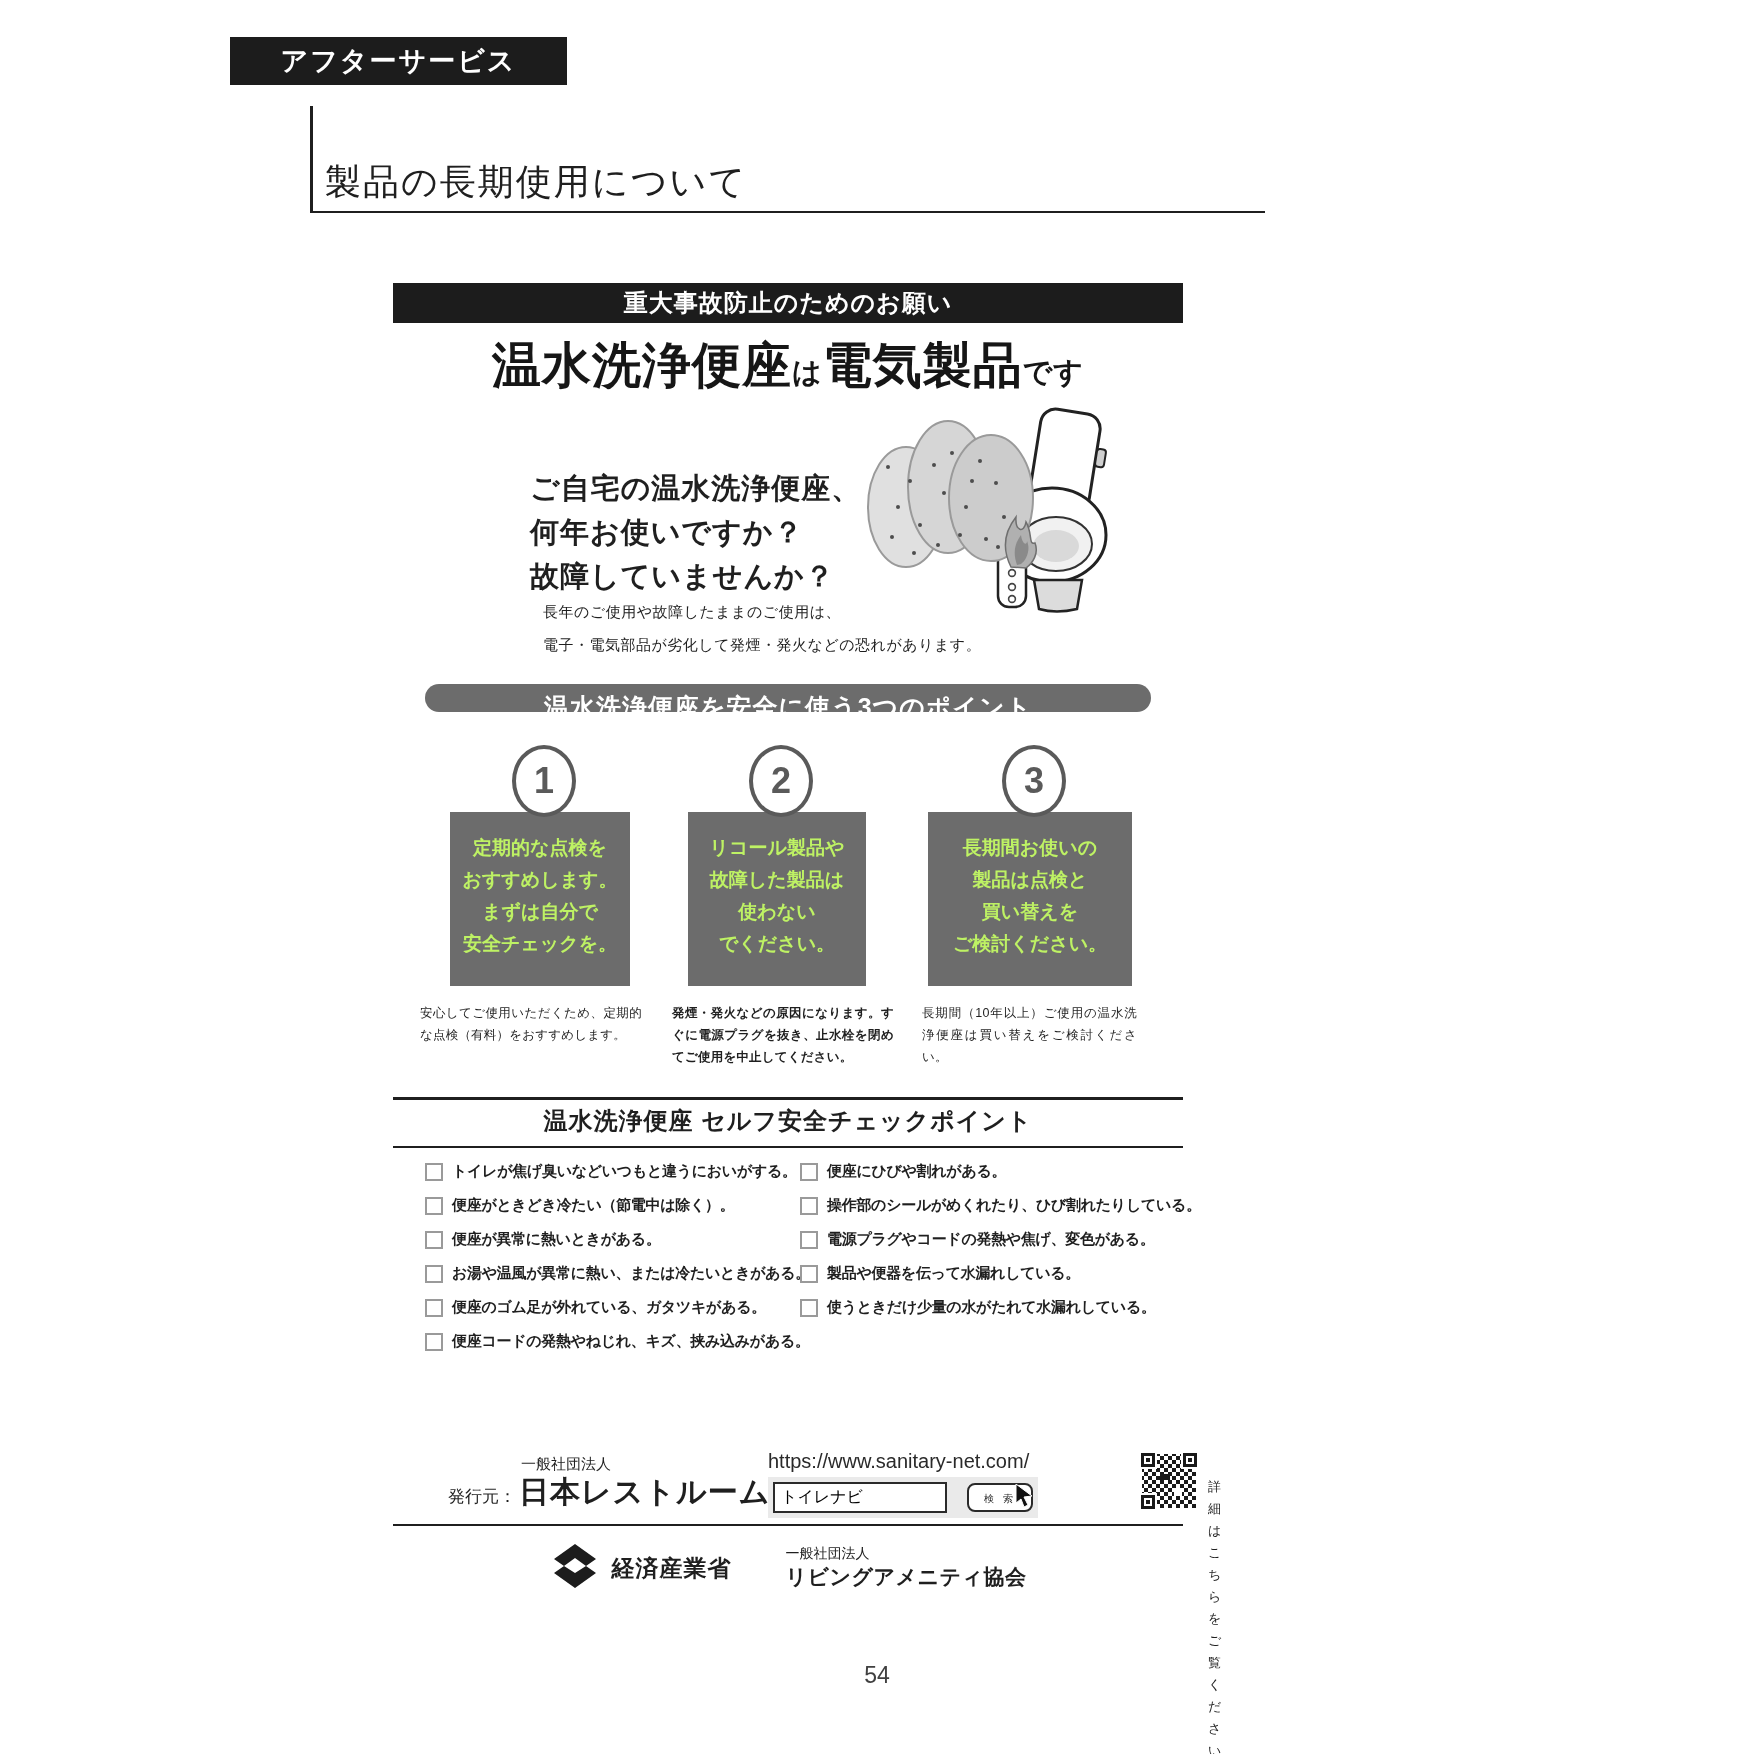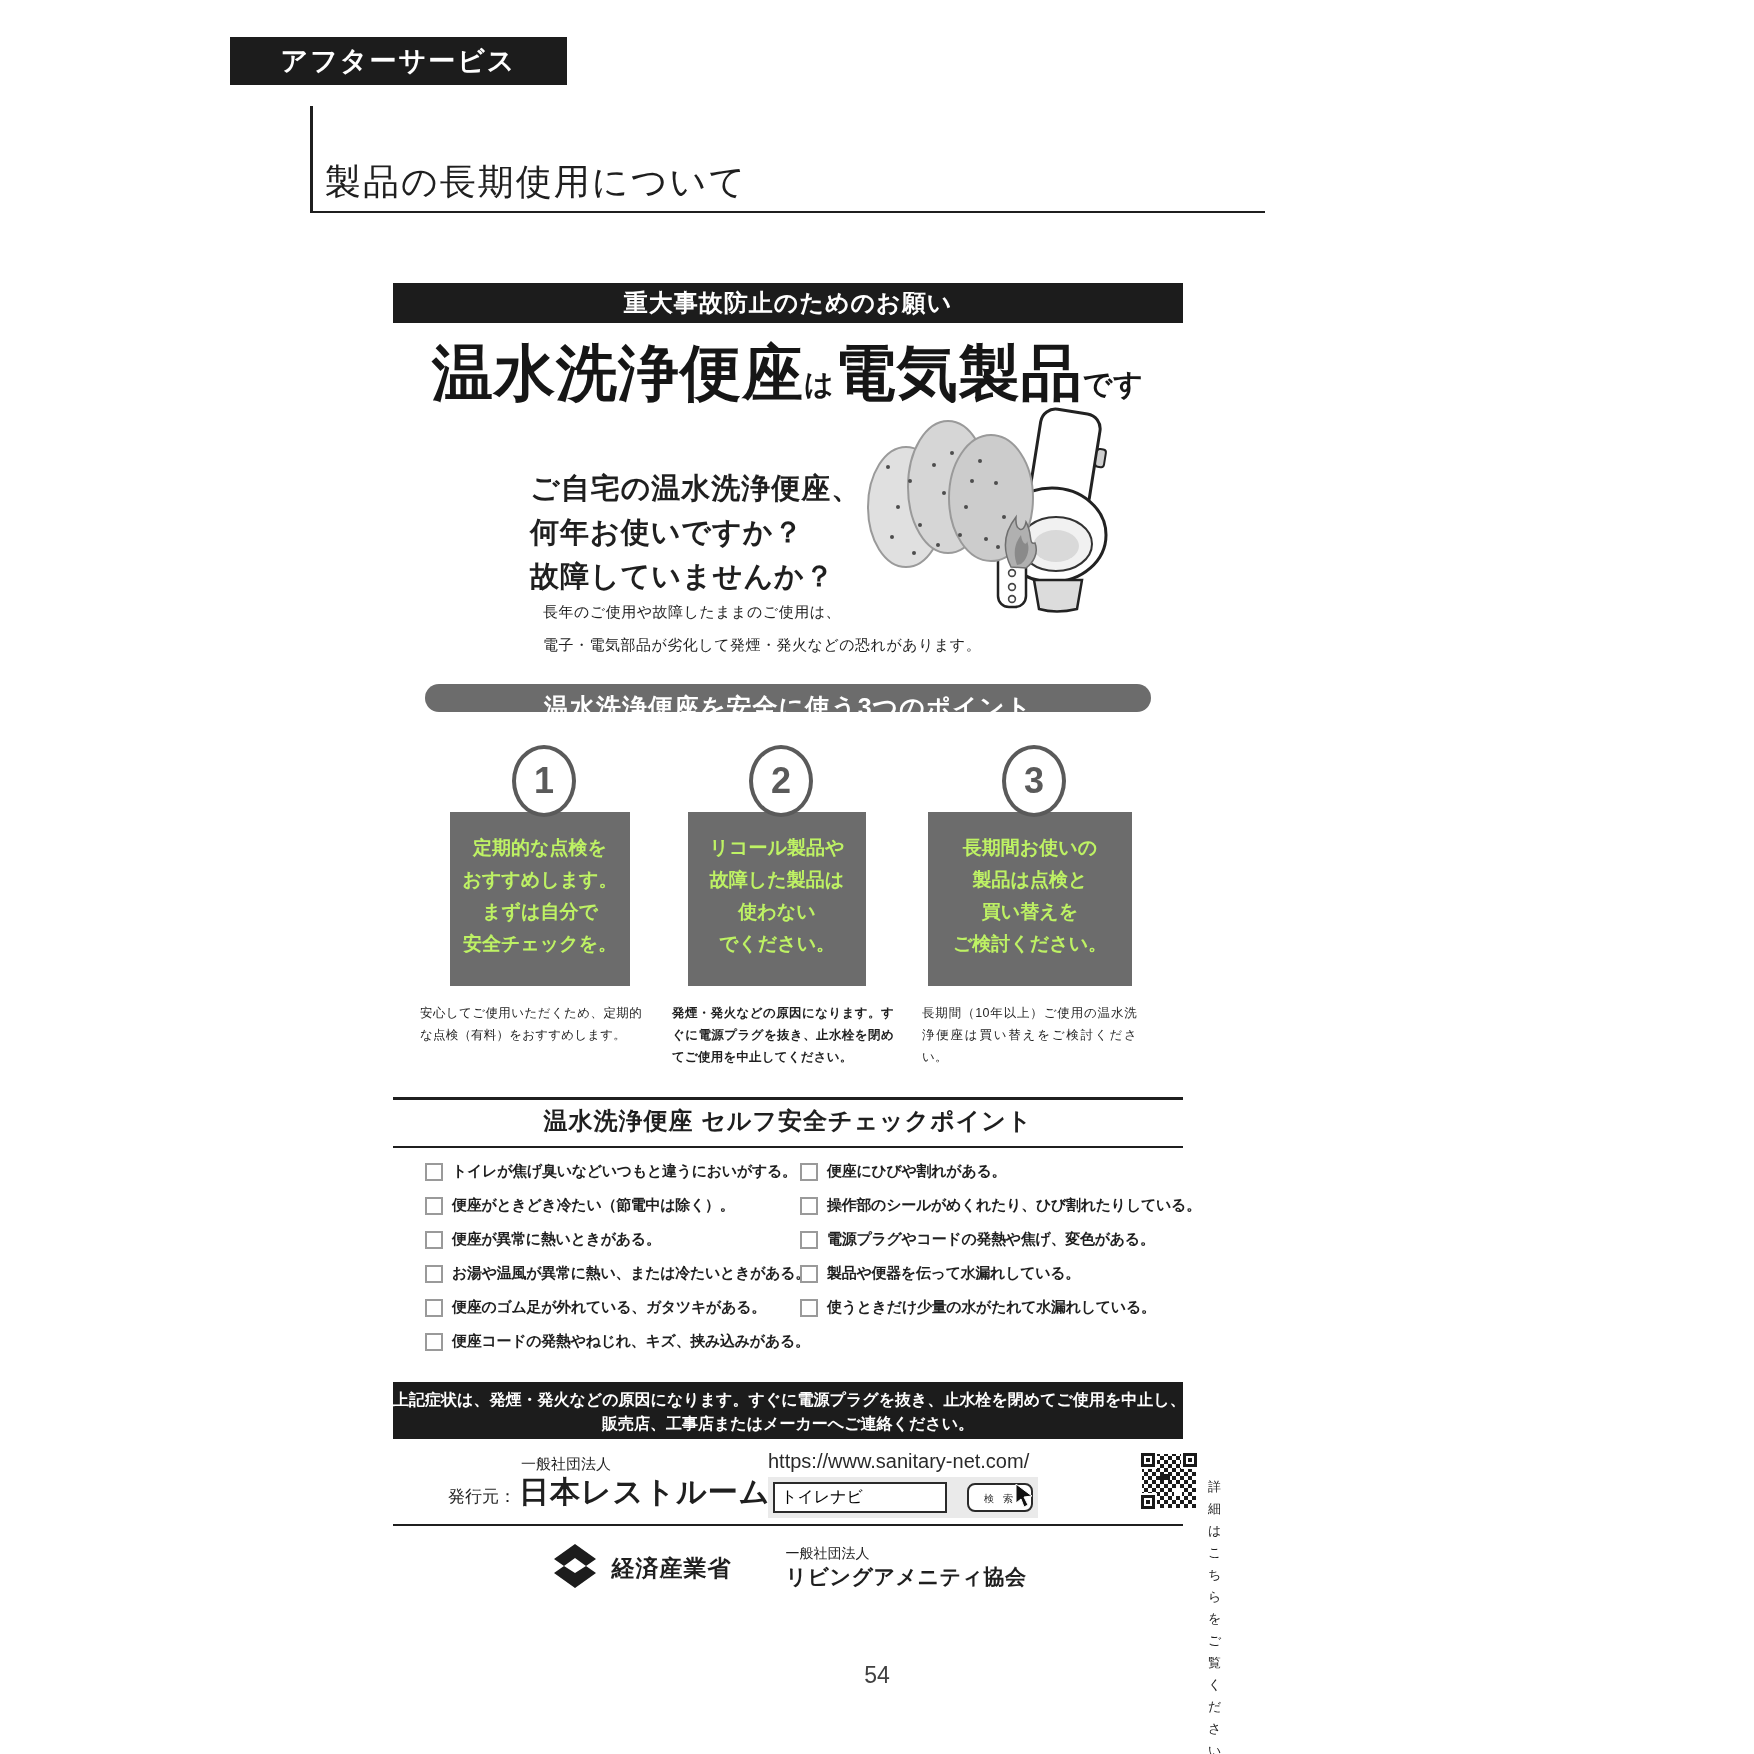--- a/index.html
+++ b/index.html
@@ -12,21 +12,21 @@
            font-size:27px;font-weight:700;letter-spacing:2px;text-align:center;line-height:48px;}
   .head-vline{left:310px;top:106px;width:3px;height:106px;background:#1f1f1f;}
   .head-title{left:325px;top:158px;font-size:36px;letter-spacing:2px;font-weight:400;}
   .head-rule{left:310px;top:211px;width:955px;height:2px;background:#1f1f1f;}
 
   
   .poster{left:393px;top:283px;width:790px;height:1340px;}
   .p-banner{left:0;top:0;width:790px;height:40px;background:#1c1c1c;color:#fff;
             font-size:24px;font-weight:700;text-align:center;line-height:40px;letter-spacing:1px;}
   .headline{left:0;top:50px;width:790px;text-align:center;white-space:nowrap;font-weight:700;color:#161616;}
-  .hl-big{font-size:61px;letter-spacing:1px;}
+  .hl-big{font-size:49px;letter-spacing:1px;}
   .hl-small{font-size:29px;letter-spacing:1px;}
   .questions{left:137px;top:183px;font-size:29px;font-weight:700;line-height:44px;letter-spacing:1px;}
   .warning{left:150px;top:312px;font-size:15px;line-height:33px;letter-spacing:.5px;}
   .toilet-wrap{left:455px;top:112px;width:265px;height:222px;}
 
   .pill{left:32px;top:401px;width:726px;height:28px;background:#6c6c6c;border-radius:23px;
         color:#fff;font-size:25px;font-weight:700;text-align:center;line-height:46px;letter-spacing:1px;}
 
   .num-circle{top:462px;width:56px;height:64px;border:4px solid #5a5a5a;border-radius:50%;background:#fff;
               color:#5a5a5a;font-size:36px;font-weight:700;display:flex;align-items:center;justify-content:center;z-index:2;}
@@ -219,24 +219,20 @@
       <div class="chk-row">
           <span class="chk-box"></span>
           <span class="chk-label">製品や便器を伝って水漏れしている。</span>
         </div>
       <div class="chk-row">
           <span class="chk-box"></span>
           <span class="chk-label">使うときだけ少量の水がたれて水漏れしている。</span>
         </div>
     </div>
 
-    <div class="abs alert-bar">
-      <div>上記症状は、発煙・発火などの原因になります。すぐに電源プラグを抜き、止水栓を閉めてご使用を中止し、</div>
-      <div>販売店、工事店またはメーカーへご連絡ください。</div>
-    </div>
 
     <div class="abs pub-label">発行元：</div>
     <div class="abs pub-type">一般社団法人</div>
     <div class="abs pub-name">日本レストルーム工業会</div>
     <div class="abs pub-url">https://www.sanitary-net.com/</div>
 
     <div class="abs search-widget">
       <input class="search-input" type="text" readonly="" value="トイレナビ" style="">
       <div class="search-btn" style="position:relative;">
         <span>検 索</span>

